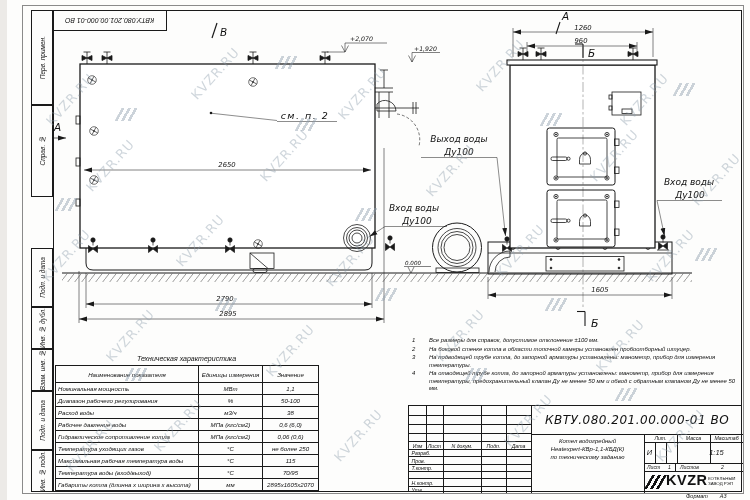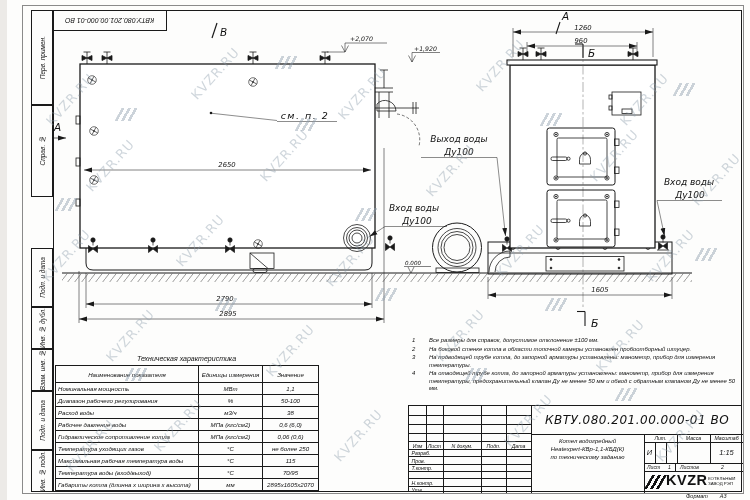--- a/index.html
+++ b/index.html
@@ -453,21 +453,21 @@
     <div class="tb-name">
       <span style="display:block">Котел водогрейный</span>
       <span style="display:block">Heatexpert-КВр-1,1-КБД(К)</span>
       <span style="display:block">по техническому заданию</span>
     </div>
 
     <span class="tbl ctr" style="left:235px;width:33px;top:29.2px">Лит.</span>
     <span class="tbl ctr" style="left:268px;width:33px;top:29.2px">Масса</span>
     <span class="tbl ctr" style="left:301px;width:33px;top:29.2px">Масштаб</span>
     <div class="tb-val" style="left:235px;top:36px;width:11px;height:21px">И</div>
-    <div class="tb-val" style="left:301px;top:36px;width:33px;height:21px">1:15</div>
+    <div class="tb-val" style="left:291px;top:36px;width:33px;height:21px">1:15</div>
 
     <span class="tbl" style="left:238px;top:58.2px">Лист</span>
     <span class="tbl" style="left:259px;top:58.2px">1</span>
     <span class="tbl" style="left:271px;top:58.2px">Листов</span>
     <span class="tbl" style="left:312px;top:58.2px">2</span>
 
     <div class="tb-logo-bars"></div>
     <span class="tb-kvzr">KVZR</span>
     <span class="tb-co" style="top:69.5px">КОТЕЛЬНЫЙ</span>
     <span class="tb-co" style="top:75px">ЗАВОД РЭП</span>

